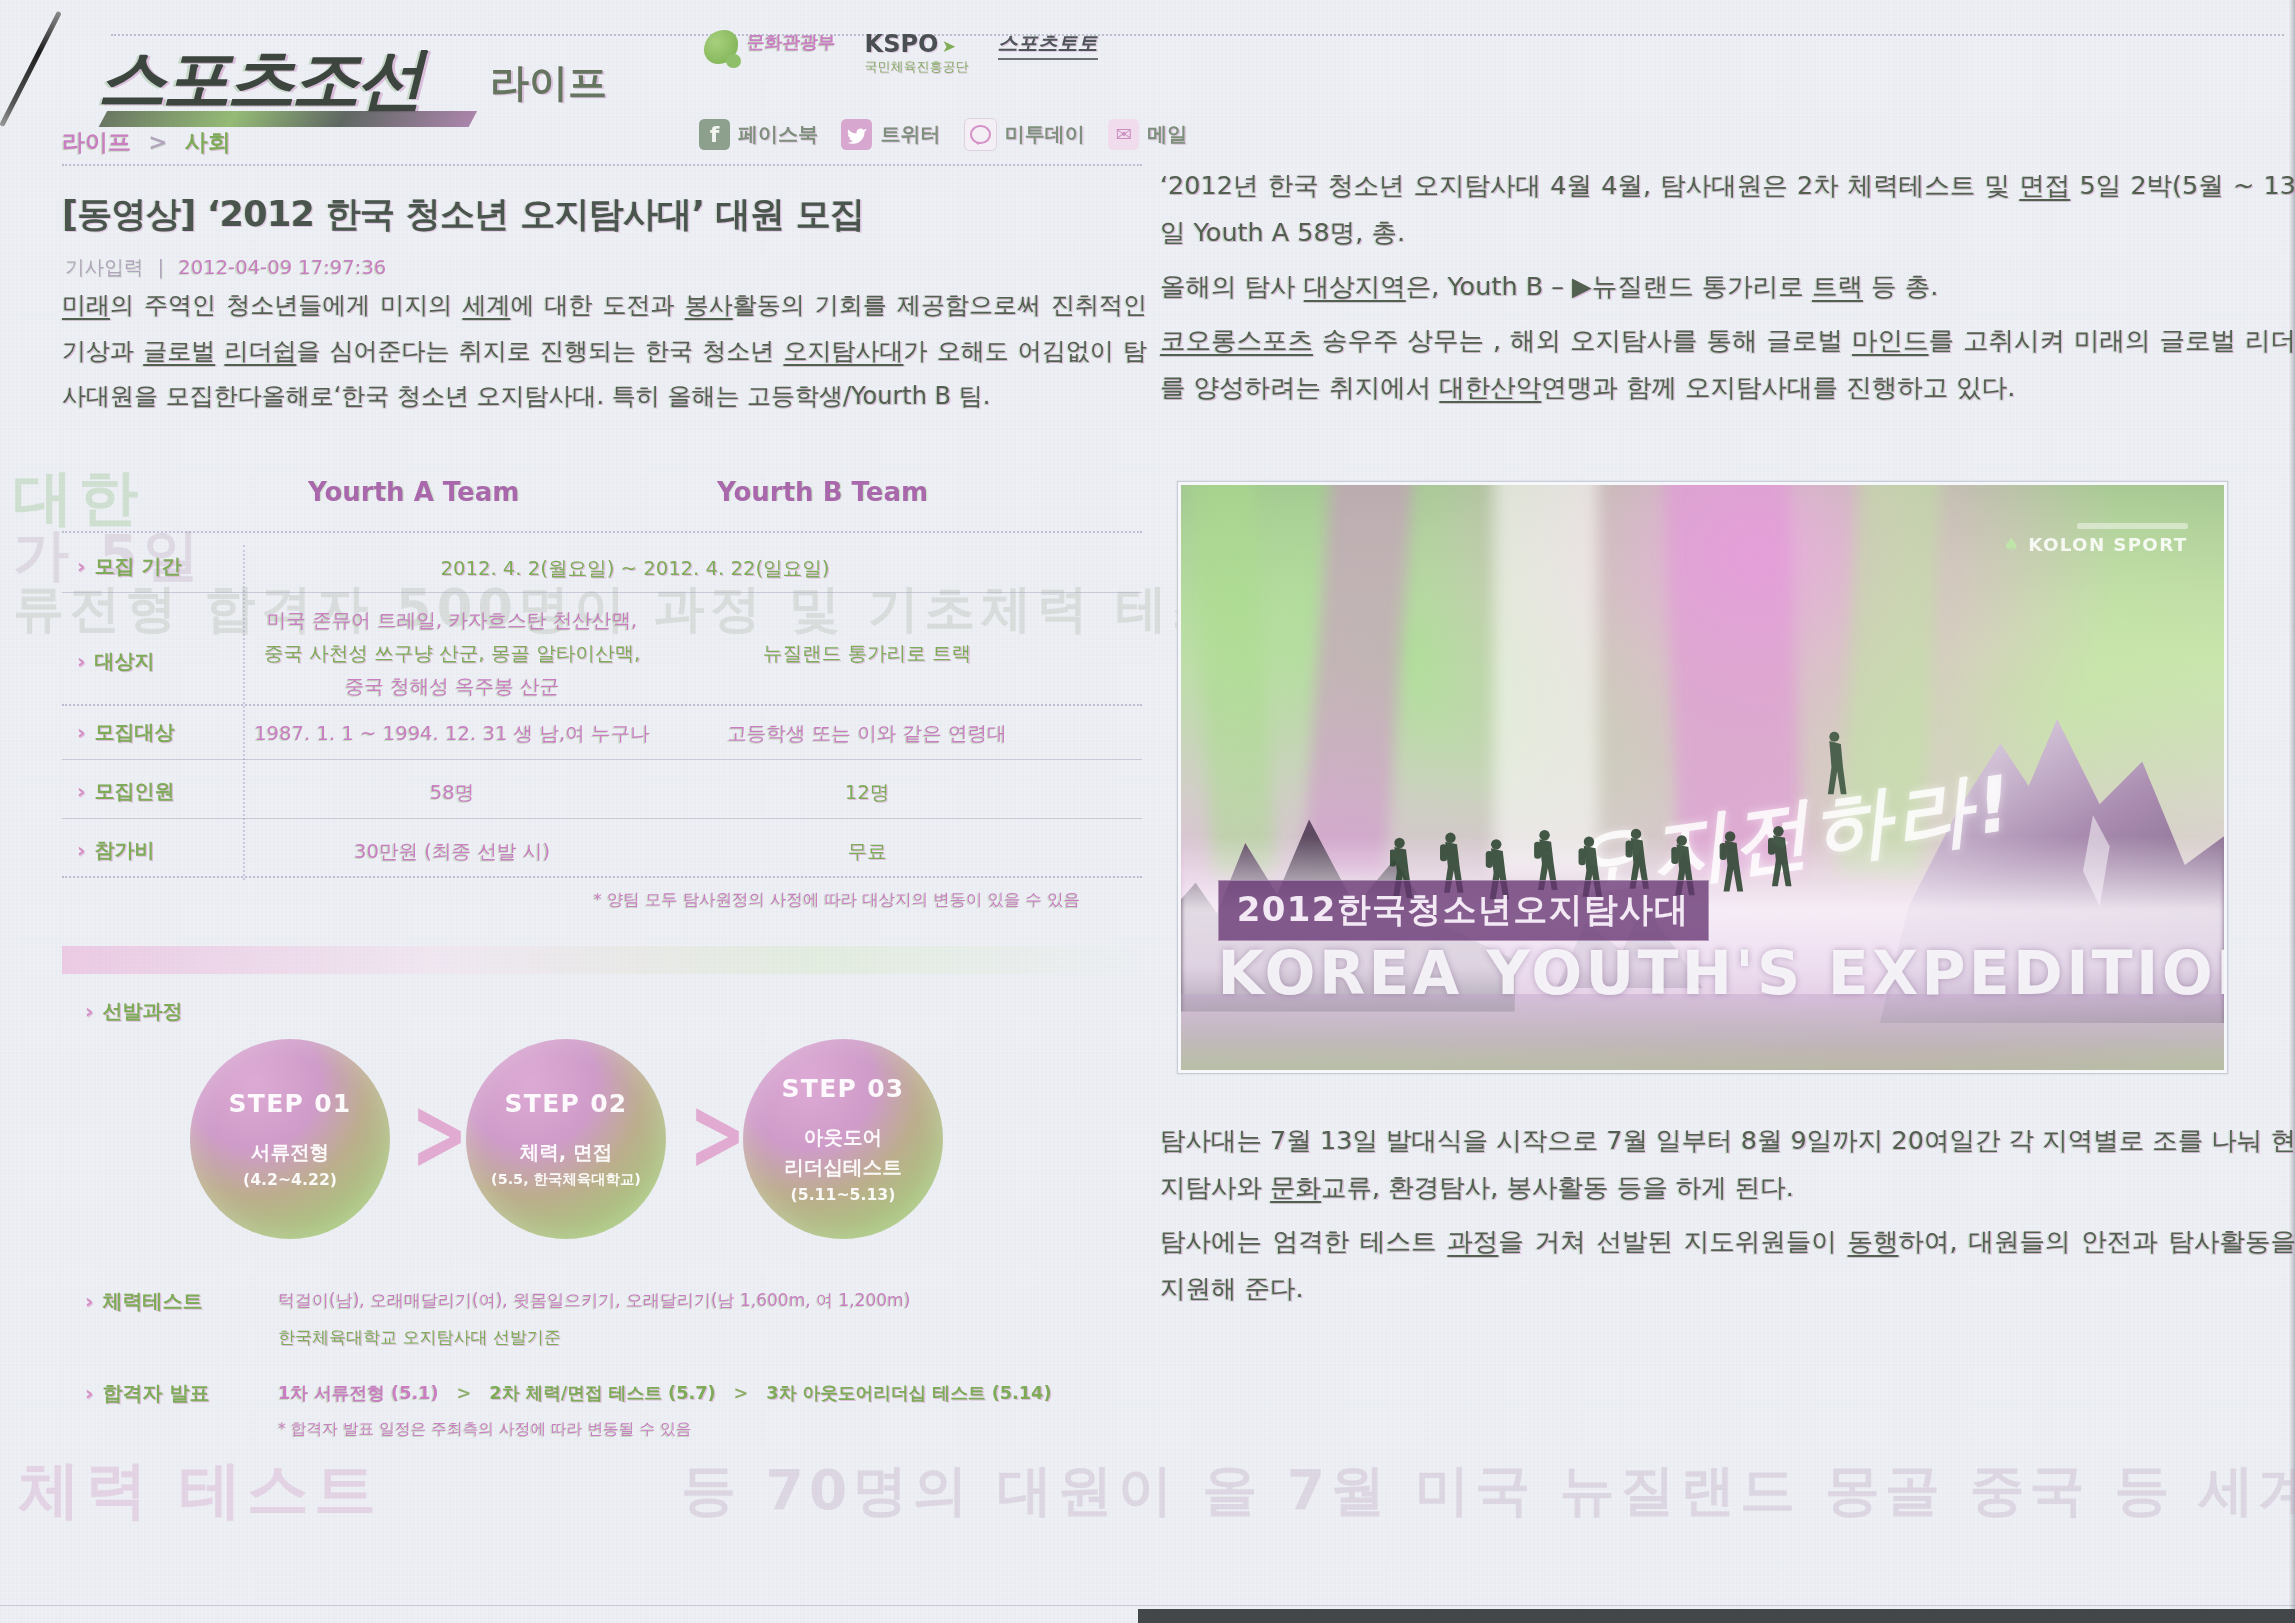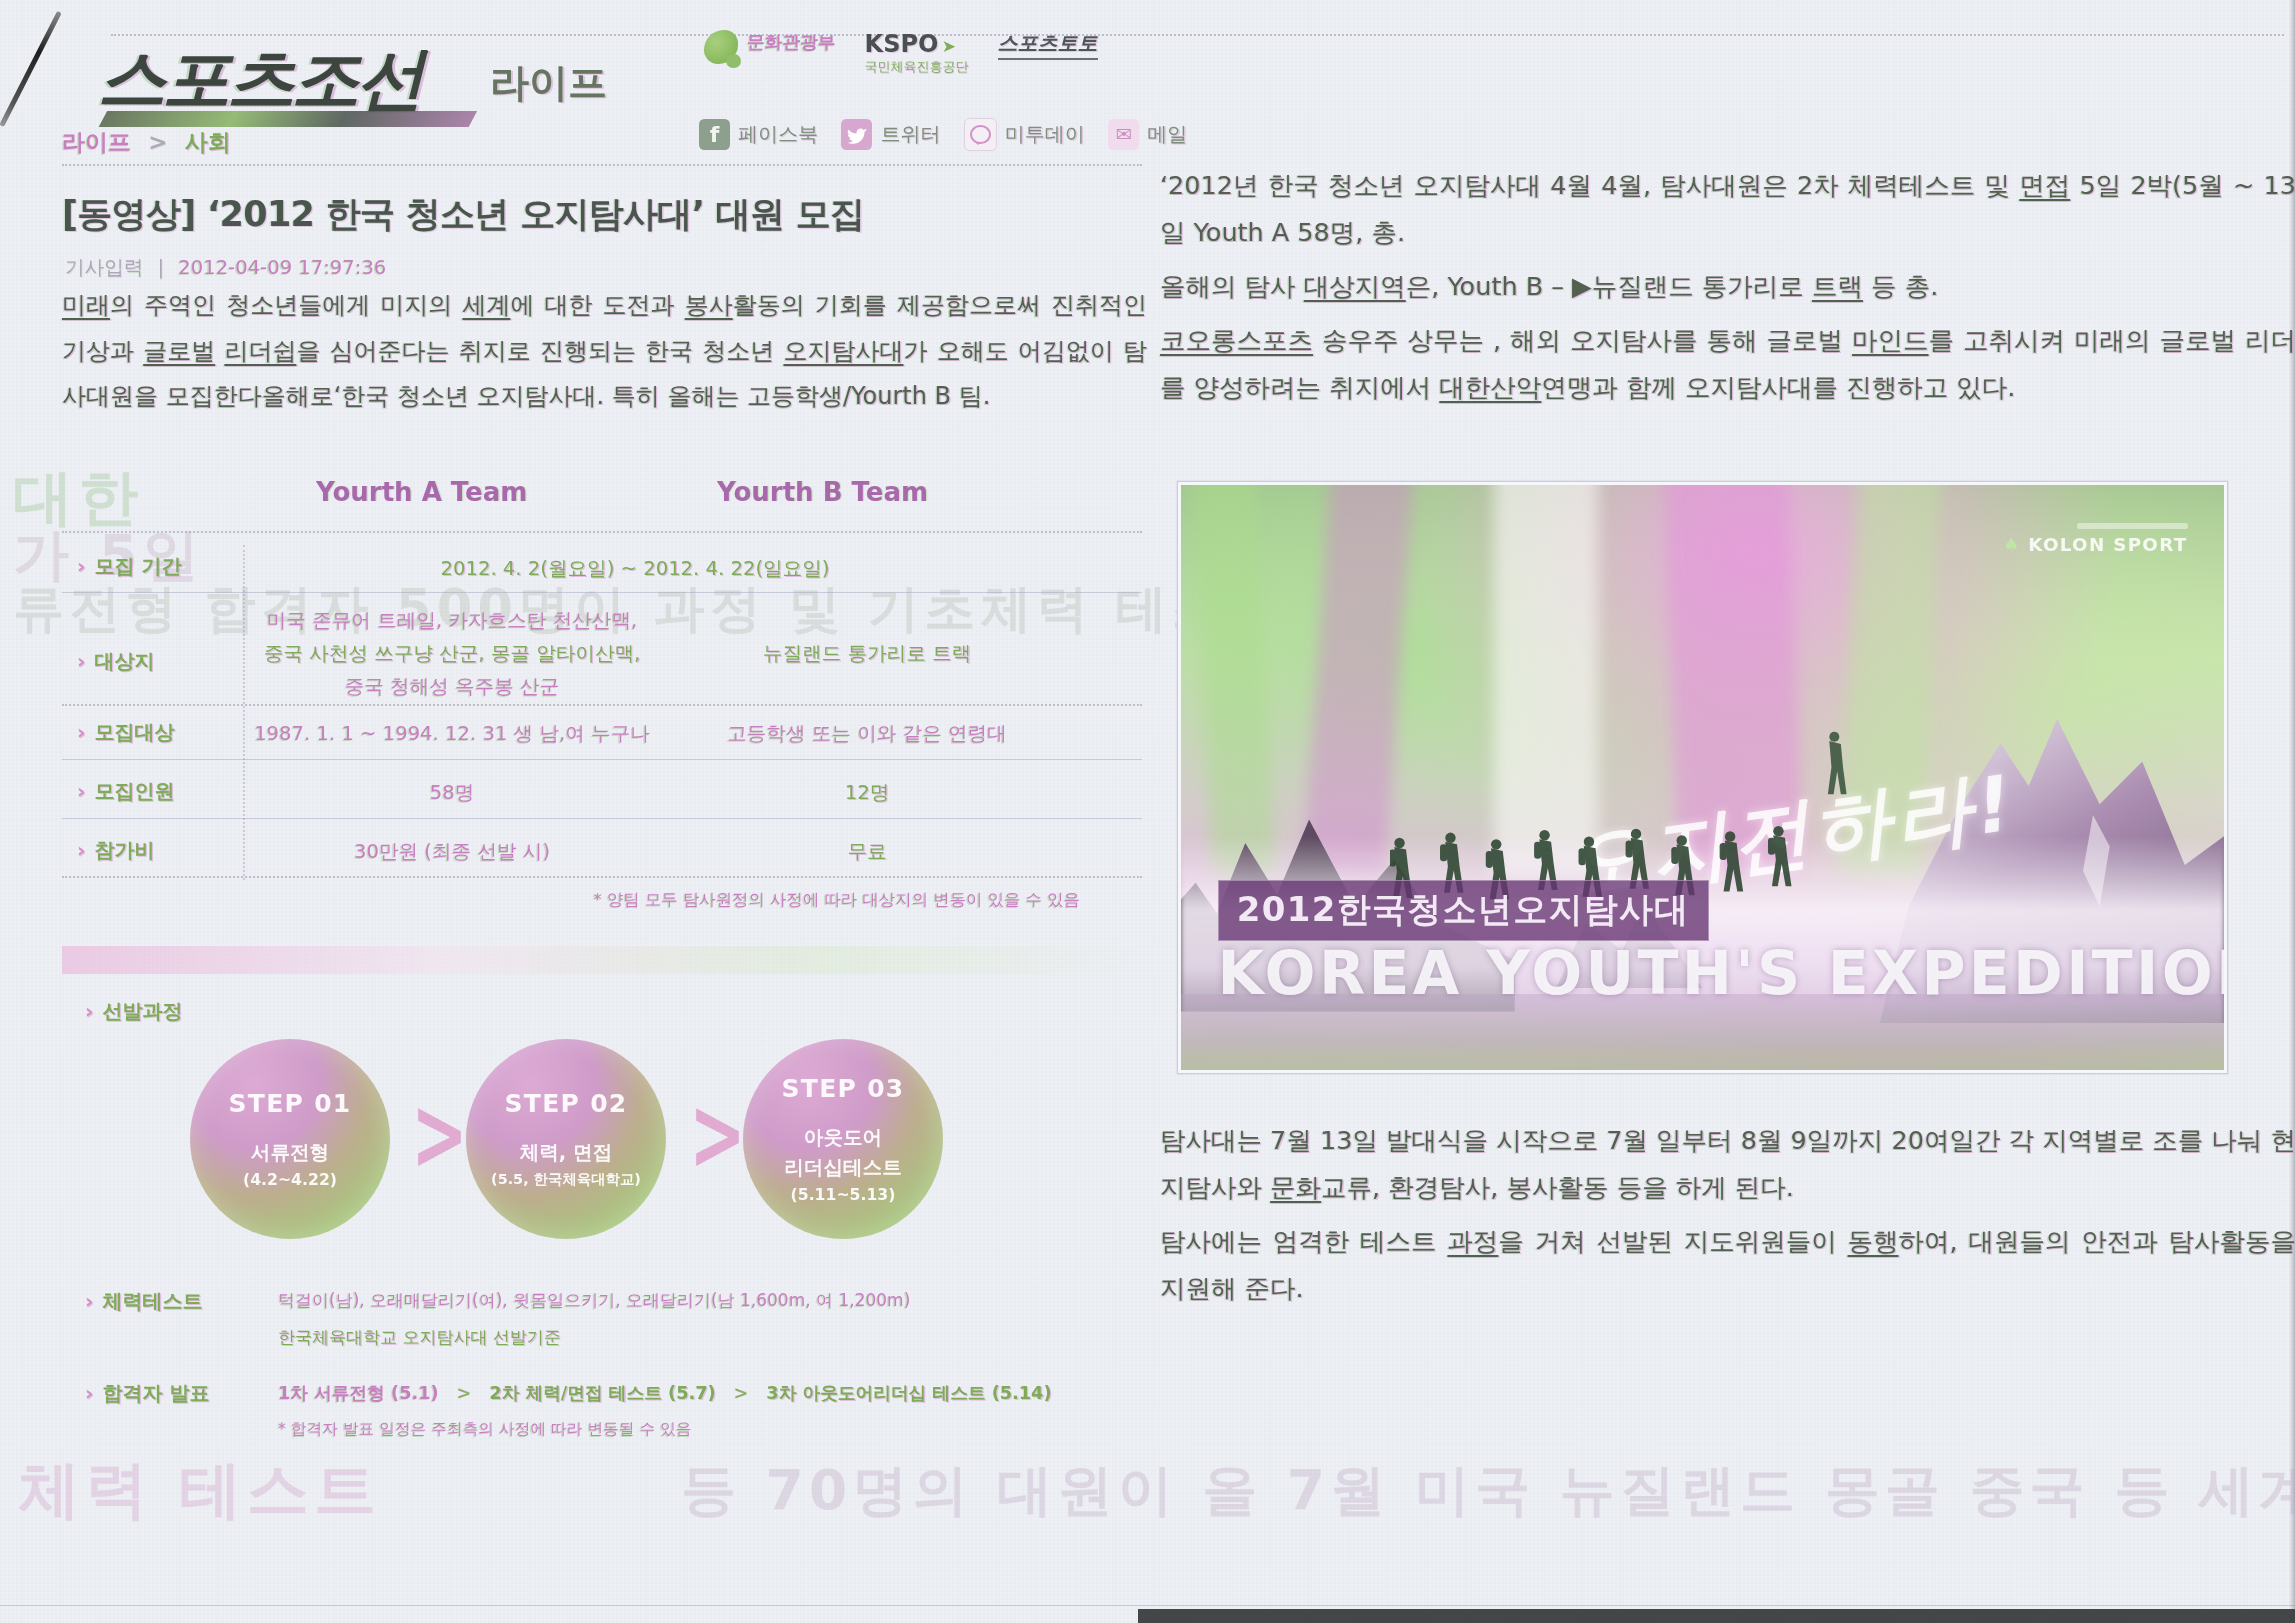--- a/index.html
+++ b/index.html
@@ -50,21 +50,21 @@
   #breadcrumb{left:62px;top:127px;font-size:23px;font-weight:bold;}
   #share{left:699px;top:118px;display:flex;gap:23.6px;align-items:center;}
   .share-item{display:flex;gap:7.9px;align-items:center;cursor:pointer;}
   .sq{width:31px;height:31px;border-radius:5.2px;display:flex;align-items:center;justify-content:center;}
   .sq.fb{background:#8da08d;color:#f2f4f0;font-weight:900;font-size:22px;}
   .sq.tw{background:#d8a7cf;}
   .sq.me{background:#f3eff5;border:1.3px solid #ddd2e2;}
   .sq.ml{background:#f0dcec;color:#c98fc0;font-size:19.6px;}
   .bubble{width:17px;height:15.7px;border:2.6px solid #d591c8;border-radius:50%;position:relative;}
   .bubble:after{content:"";position:absolute;left:2.6px;bottom:-5.9px;border:3.9px solid transparent;border-top-color:#d591c8;}
-  .share-label{font-size:20px;font-weight:normal;color:#7e8f7c;text-shadow:1.3px 0.7px 0 rgba(196,116,186,0.3);}
+  .share-label{font-size:20px;font-weight:bold;color:#7e8f7c;text-shadow:1.3px 0.7px 0 rgba(196,116,186,0.3);}
 
   
   #title{left:62px;top:191px;width:1060px;font-size:35px;font-weight:bold;letter-spacing:-0.7px;}
   #dateline{left:65px;top:254px;font-size:19.6px;}
   #lead{left:62px;top:283px;width:1085px;font-size:24px;line-height:1.9;text-align:justify;}
 
   
   .th{font-size:26px;font-weight:900;}
   .tlabel{font-size:20px;font-weight:bold;}
   .tlabel .mk{color:#d590c5;margin-right:9.2px;font-weight:900;}
@@ -205,21 +205,21 @@
   <div class="abs content" id="dateline">
     <span class="scan-gray">기사입력</span>
     <span class="scan-gray" style="margin:0 7.9px;">|</span>
     <span class="scan-pink">2012-04-09 17:97:36</span>
   </div>
 
   <div class="abs content scan-body" id="lead">
     <span class="u">미래</span><span>의 주역인 청소년들에게 미지의 </span><span class="u">세계</span><span>에 대한 도전과 </span><span class="u">봉사</span><span>활동의 기회를 제공함으로써 진취적인 기상과 </span><span class="u">글로벌</span><span> </span><span class="u">리더쉽</span><span>을 심어준다는 취지로 진행되는 한국 청소년 </span><span class="u">오지탐사대</span><span>가 오해도 어김없이 탐사대원을 모집한다올해로‘한국 청소년 오지탐사대. 특히 올해는 고등학생/Yourth B 팀.</span>
   </div>
 
-  <div class="abs content th scan-purple" style="left:316px;top:477px;">Yourth A Team</div>
+  <div class="abs content th scan-purple" style="left:308px;top:477px;">Yourth A Team</div>
   <div class="abs content th scan-purple" style="left:717px;top:477px;">Yourth B Team</div>
   <div class="abs dotline content" style="left:62px;top:531px;width:1080px;"></div>
   <div class="abs content" id="vdiv"></div>
 
   <div class="abs content tlabel scan-green" style="left:77px;top:553px;"><span class="mk">›</span><span>모집 기간</span></div>
   <div class="abs content tval scan-green" style="left:249px;top:555px;width:772px;">2012. 4. 2(월요일) ~ 2012. 4. 22(일요일)</div>
   <div class="abs thinline content" style="left:62px;top:592px;width:1080px;"></div>
 
   <div class="abs content tlabel scan-green" style="left:77px;top:648px;"><span class="mk">›</span><span>대상지</span></div>
   <div class="abs content tval scan-pink" style="left:249px;top:607px;width:406px;">미국 존뮤어 트레일, 카자흐스탄 천산산맥,</div>

